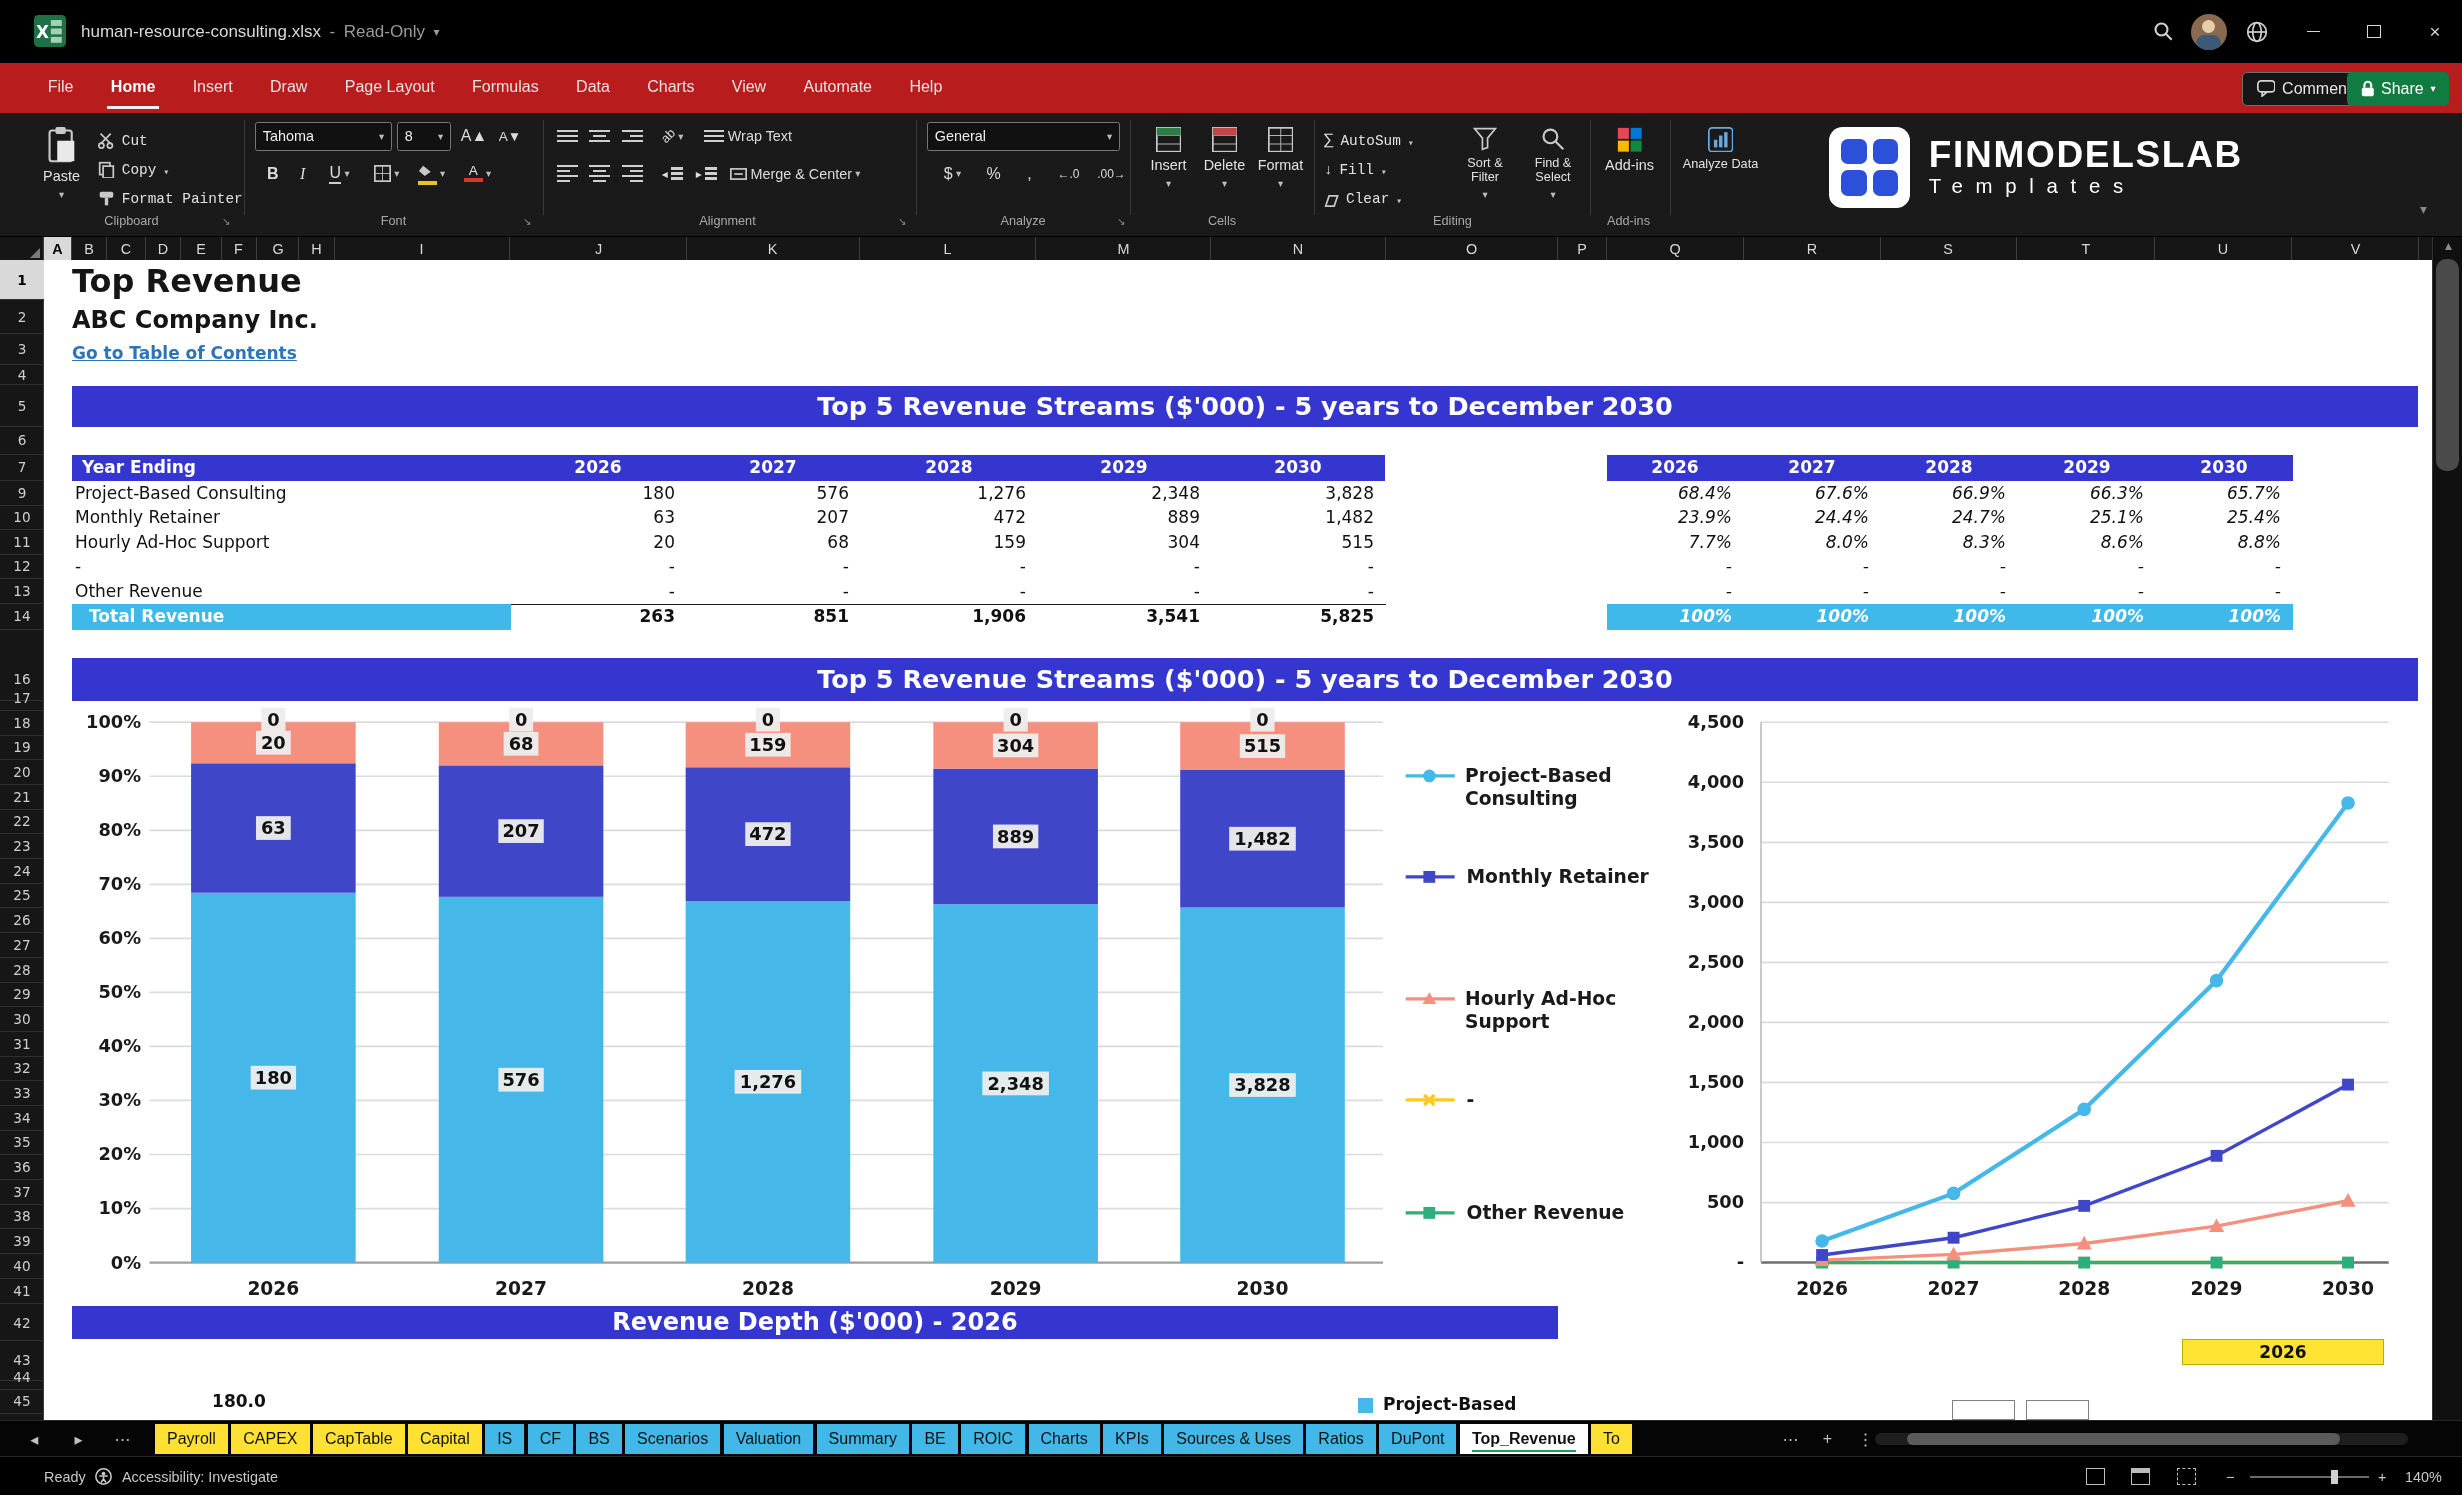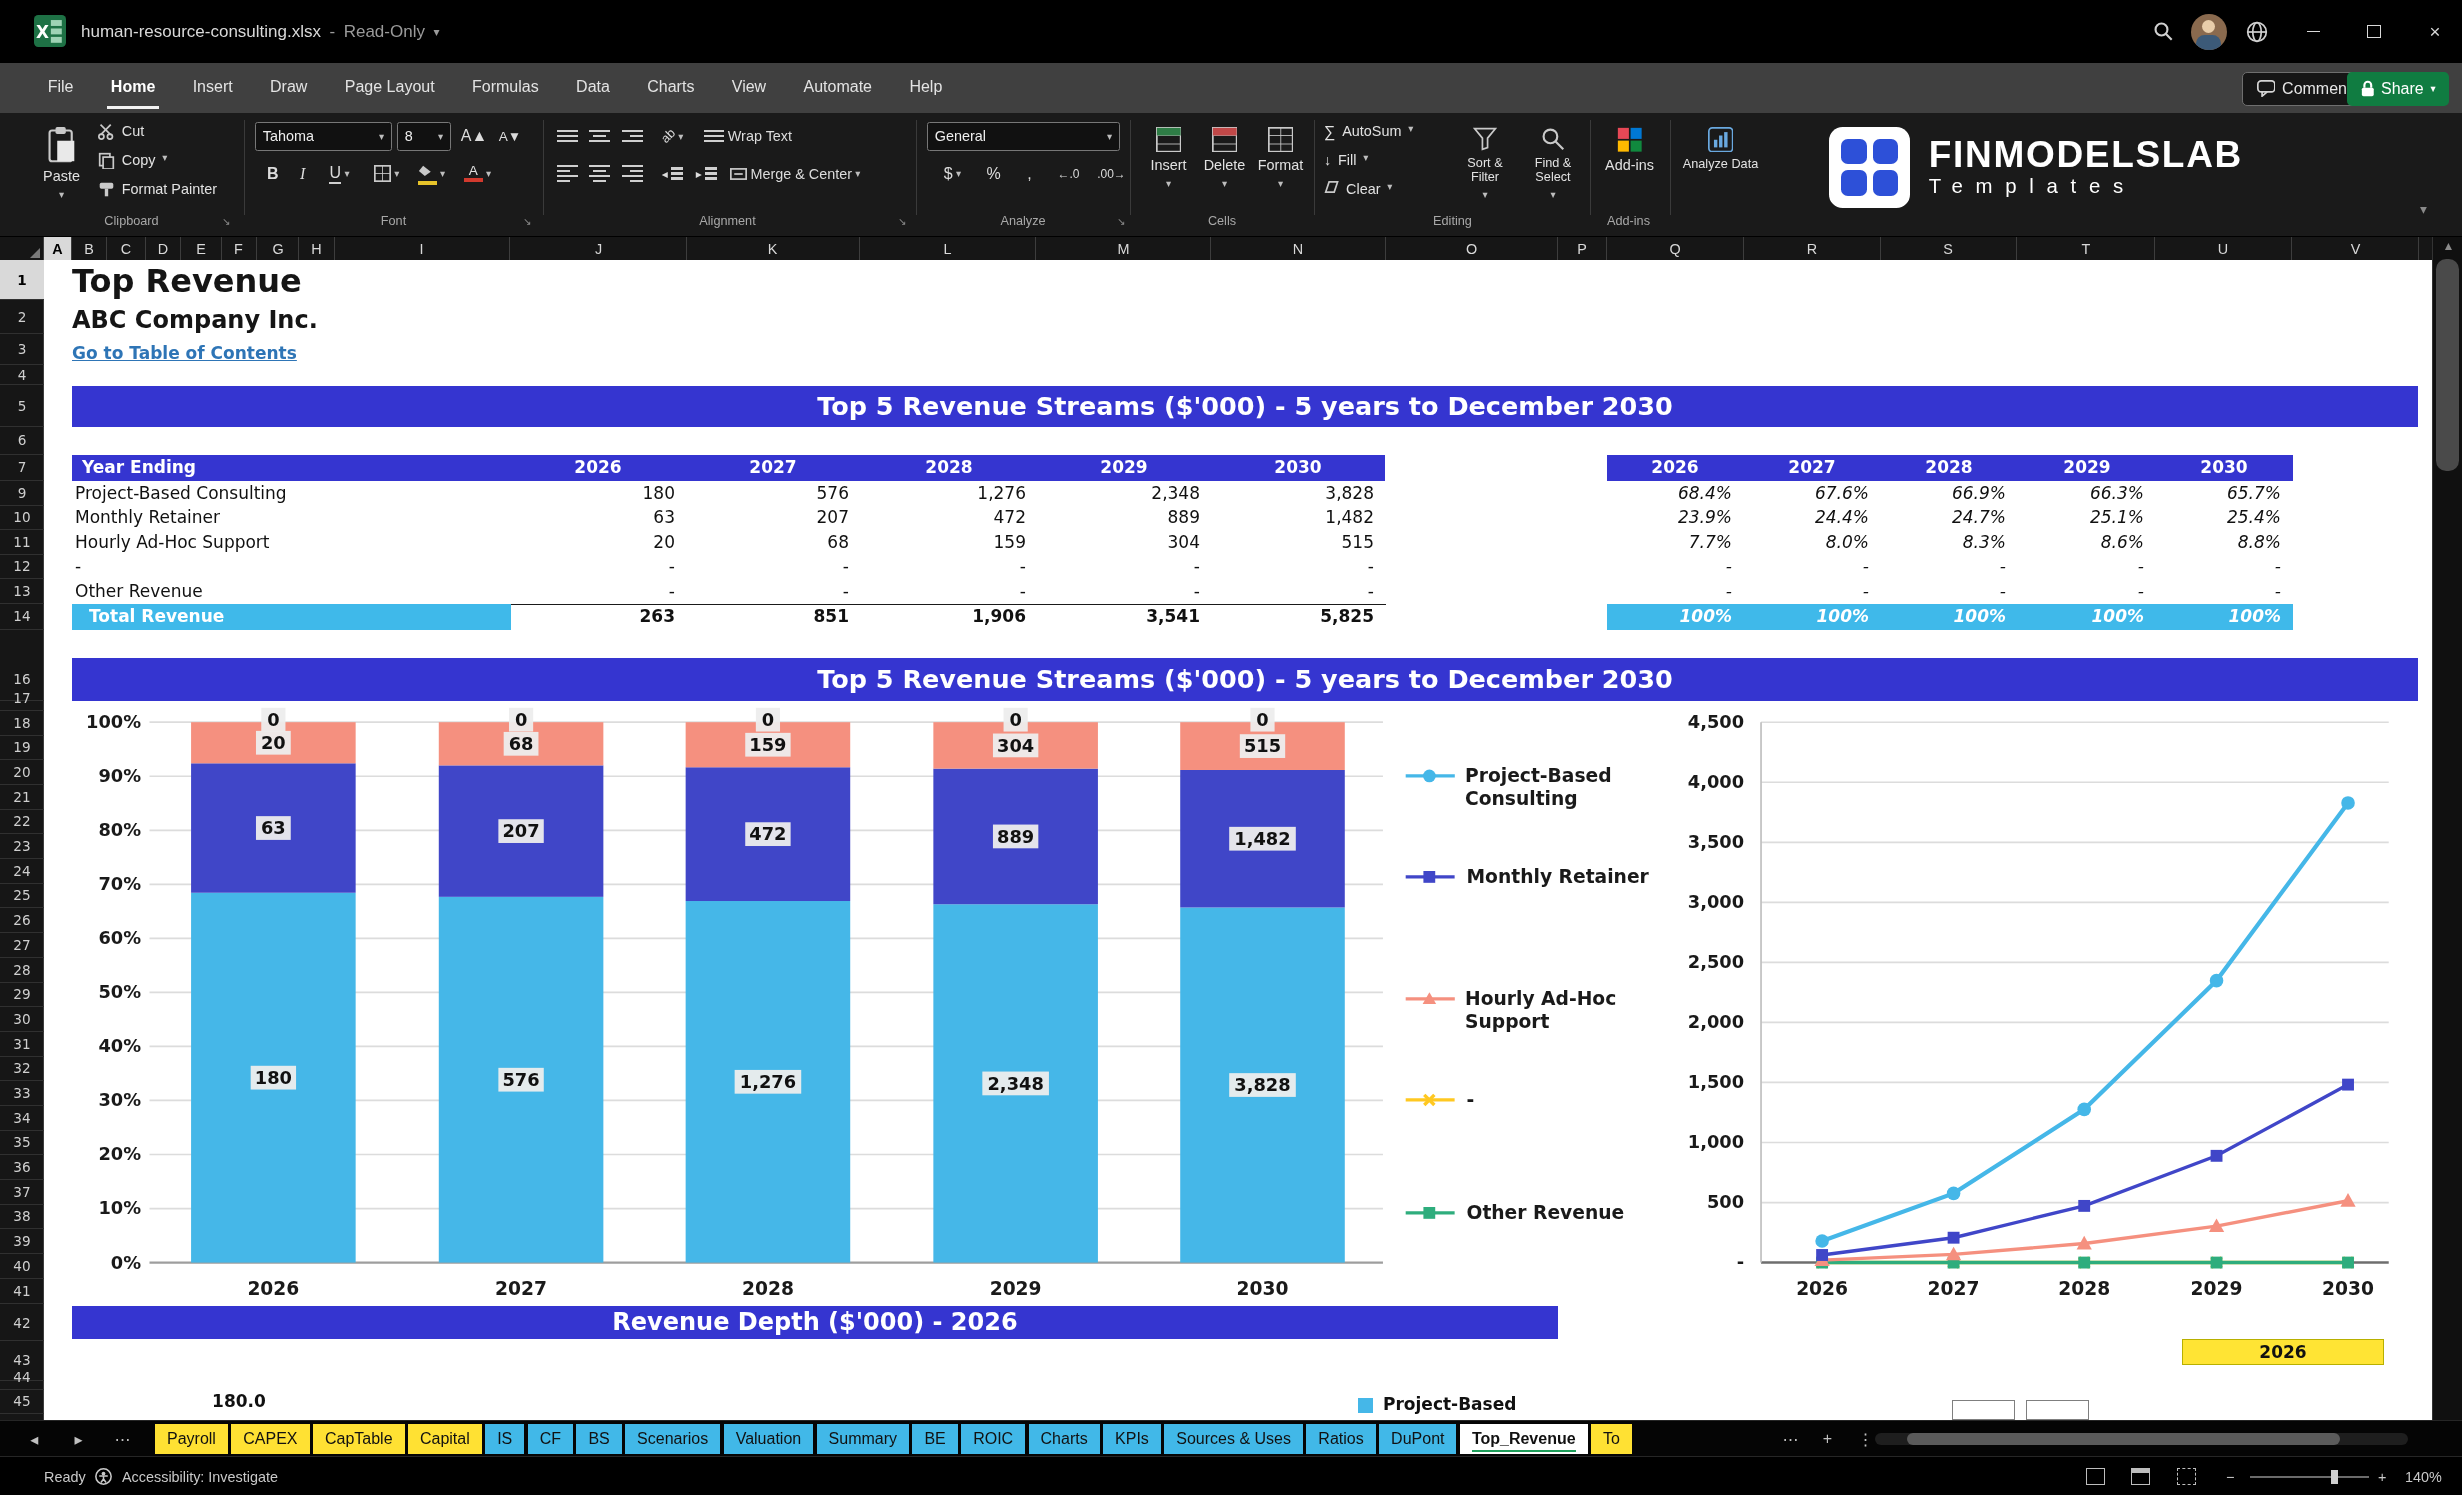--- a/index.html
+++ b/index.html
@@ -15,36 +15,36 @@
 .tb-caret{color:#9a9a9a;font-size:12px;}
 .tb-right{position:absolute;right:0;top:0;height:63px;display:flex;align-items:center;gap:6.8px;}
 .win-btn{width:54px;height:63px;display:flex;align-items:center;justify-content:center;color:#d8d8d8;font-size:18.7px;cursor:default;}
 .max-box{width:13.6px;height:13.6px;border:1.7px solid #d8d8d8;}
 .min-bar{width:13.6px;height:1.7px;background:#d8d8d8;}
 .avatar{width:36px;height:36px;border-radius:50%;background:#8a6a4e;overflow:hidden;position:relative;}
 .avatar::before{content:"";position:absolute;left:11px;top:6px;width:13.6px;height:13.6px;border-radius:50%;background:#e8cdaa;}
 .avatar::after{content:"";position:absolute;left:5.1px;top:21px;width:25.5px;height:15.3px;border-radius:8.5px 8.5px 0 0;background:#3c5a78;}
 
 
-.menubar{position:absolute;left:0;top:63px;width:2462px;height:50px;background:#404040;}
+.menubar{position:absolute;left:0;top:63px;width:2462px;height:50px;background:#b91c1c;}
 #menu-items{position:absolute;left:29px;top:0;height:50px;display:flex;}
 .menu-item{padding:0 18.7px;line-height:48px;font-size:16px;color:#e3e3e3;position:relative;}
 .menu-item.active{color:#fff;font-weight:bold;}
 .menu-item.active::after{content:"";position:absolute;left:15.3px;right:15.3px;bottom:4.2px;height:2.5px;background:#f2f2f2;}
 .chip-btn{position:absolute;top:8.5px;height:34px;border-radius:5.1px;display:flex;align-items:center;gap:6.8px;padding:0 13.6px;font-size:16px;}
 .comments-btn{left:2242px;border:0.8px solid #6f6f6f;color:#e6e6e6;background:#161616;}
 .share-btn{left:2347px;background:var(--share-green);color:#fff;}
 
 
 .ribbon{position:absolute;left:0;top:113px;width:2462px;height:124px;background:#1a1a1a;border-bottom:0.8px solid #000;}
 .rdiv{position:absolute;top:6.8px;height:95px;width:0.8px;background:#3a3a3a;}
 .glabel{position:absolute;top:101px;font-size:12.7px;color:#a8a8a8;text-align:center;}
 .gexpand{position:absolute;top:103px;font-size:10.2px;color:#8a8a8a;}
 .bigbtn{position:absolute;top:6.8px;height:93px;display:flex;flex-direction:column;align-items:center;justify-content:flex-start;gap:5.1px;color:#e2e2e2;font-size:14.4px;text-align:center;border-radius:3.4px;padding-top:6.8px;}
-.smbtn{position:absolute;height:25.5px;display:flex;align-items:flex-start;gap:6.8px;color:#e2e2e2;font-size:14.4px;border-radius:2.5px;}
+.smbtn{position:absolute;height:25.5px;display:flex;align-items:flex-end;gap:6.8px;color:#e2e2e2;font-size:14.4px;border-radius:2.5px;font-family:Liberation Mono, monospace;}
 .combo{position:absolute;top:8.5px;height:29px;background:#111;border:0.8px solid #777;border-radius:2.5px;color:#eee;font-size:14.4px;display:flex;align-items:center;padding:0 6.8px;justify-content:space-between;}
 .caret{font-size:10.2px;color:#bdbdbd;}
 .tool{position:absolute;top:46px;height:29px;display:flex;align-items:center;justify-content:center;color:#dcdcdc;font-size:16px;border-radius:2.5px;gap:3.4px;}
 .tool.rowtop{top:8.5px;}
 .lines{display:inline-flex;flex-direction:column;gap:2.5px;width:20.4px;}
 .lines i{height:2.5px;background:#cfcfcf;display:block;width:100%;}
 .lines.l i:nth-child(even){width:62%;}
 .lines.c i:nth-child(even){width:62%;margin: 0 auto;}
 .lines.r i:nth-child(even){width:62%;margin-left:auto;}
 .uline{border-bottom:2.5px solid #cfcfcf;}

